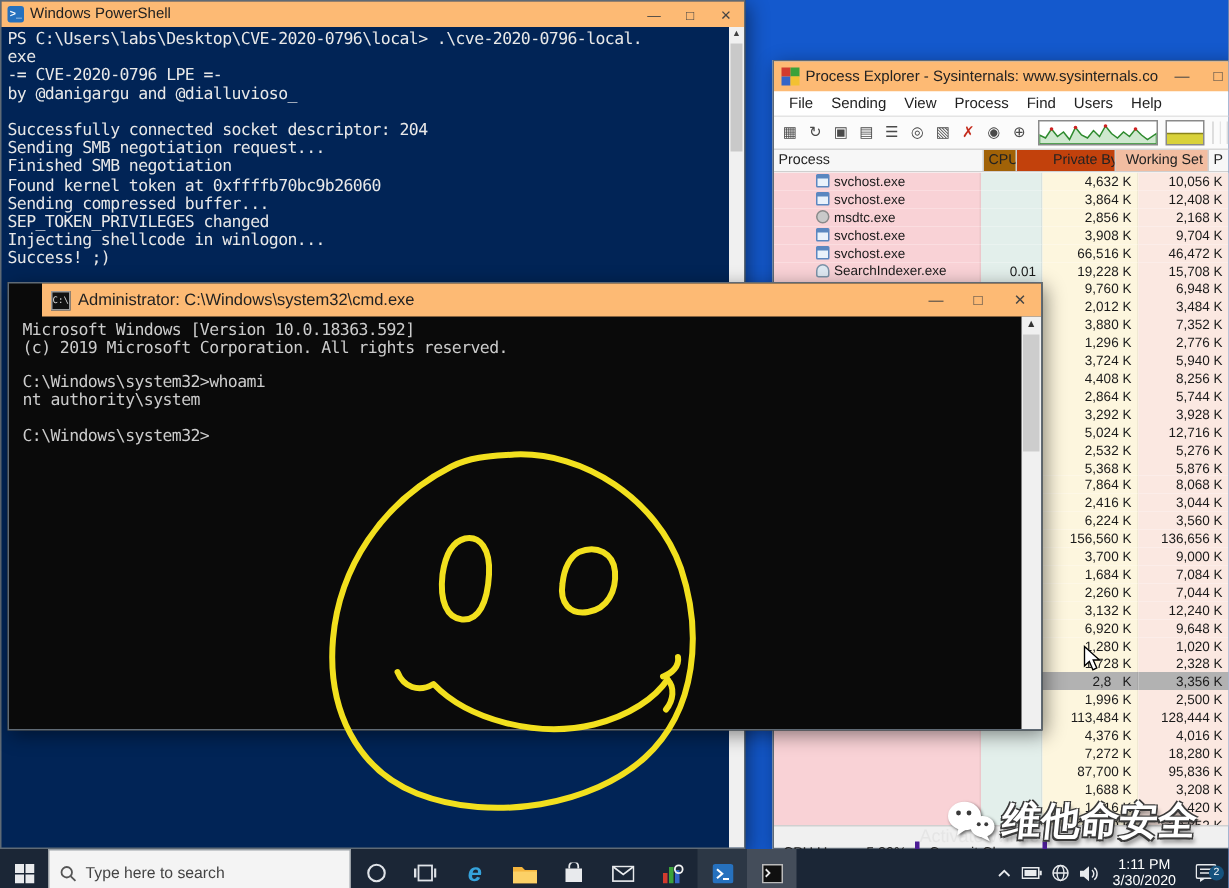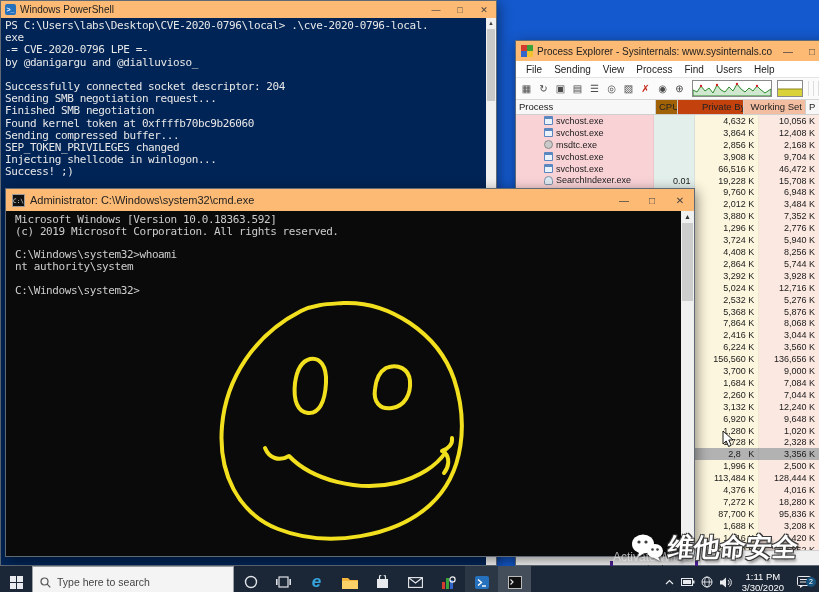--- a/index.html
+++ b/index.html
@@ -58,21 +58,21 @@
   .cell-pid.hl{background:#19d7d7;}
   .proc-ico{width:9px;height:9px;flex:none;border-radius:1px;}
   .ico-svchost{background:#eaf2fb;border:1px solid #5b87c0;box-sizing:border-box;border-top-width:3px;}
   .ico-msdtc{background:#c9c9c9;border-radius:50%;border:1px solid #8a8a8a;box-sizing:border-box;}
   .ico-searchindexer{background:#dfe9f2;border:1px solid #7c93a8;border-radius:50% 50% 20% 20%;box-sizing:border-box;}
 
   #pe-status{height:14px;background:#f0f0f0;border-top:1px solid #d0d0d0;display:flex;align-items:center;font-size:9.5px;color:#222;flex:none;}
   #pe-status .panel{padding:0 6px;border-right:3px solid #4c1d95;height:100%;display:flex;align-items:center;white-space:nowrap;margin-top:20px;}
 
   
-  #cmd-window{left:5px;top:188px;width:690px;height:369px;background:#0a0a0a;}
+  #cmd-window{left:5px;top:188px;width:690px;height:299px;background:#0a0a0a;padding-left:22px;}
   #cmd-window .titlebar{height:22px;font-size:11px;padding-left:6px;gap:5px;}
   #cmd-window .ctrl{width:28px;font-size:10px;}
   .cmd-app-icon{width:13px;height:13px;background:#111;border:1px solid #9a9a9a;box-sizing:border-box;color:#ddd;font-size:6px;line-height:11px;text-align:center;flex:none;font-family:"DejaVu Sans Mono",monospace;}
   #cmd-console{position:absolute;left:0;top:22px;right:13px;bottom:0;padding:3px 0 0 9px;font-family:"DejaVu Sans Mono",monospace;font-size:11px;line-height:11.8px;letter-spacing:-0.4px;color:#cccccc;white-space:pre;}
   .cmd-scrollbar{position:absolute;top:22px;right:0;bottom:0;width:13px;background:#f0f0f0;}
   .cmd-scrollbar .arrow{height:12px;font-size:7px;color:#333;text-align:center;line-height:12px;}
   .cmd-scrollbar .thumb{margin:0 1px;height:78px;background:#cdcdcd;}
   #smiley{position:absolute;left:0;top:22px;pointer-events:none;}
 
   

